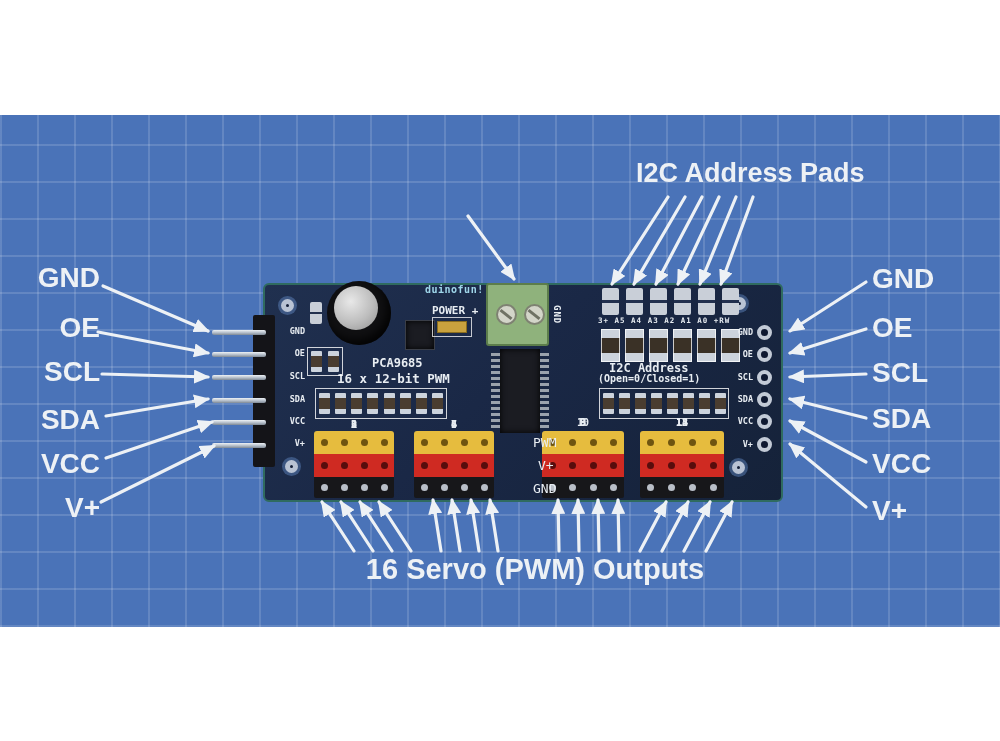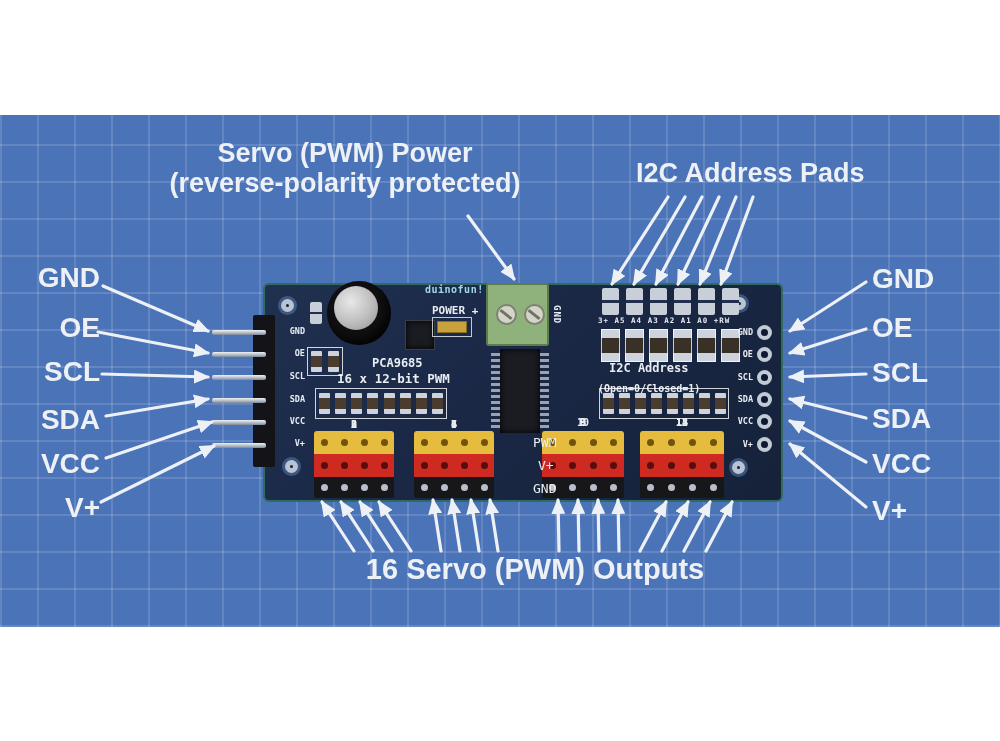--- a/index.html
+++ b/index.html
@@ -113,21 +113,21 @@
       <div class="jpad" style="left:433px;top:3px;"></div>
       <div class="jpad" style="left:457px;top:3px;"></div>
       <div class="silk" style="left:333px;top:31px;font-size:7.5px;letter-spacing:1px;">3+ A5 A4 A3 A2 A1 A0 +RW</div>
       <div class="apad" style="left:336px;top:44px;"></div>
       <div class="apad" style="left:360px;top:44px;"></div>
       <div class="apad" style="left:384px;top:44px;"></div>
       <div class="apad" style="left:408px;top:44px;"></div>
       <div class="apad" style="left:432px;top:44px;"></div>
       <div class="apad" style="left:456px;top:44px;"></div>
       <div class="silk" style="left:344px;top:76px;font-size:12px;">I2C Address</div>
-      <div class="silk" style="left:333px;top:98px;font-size:10px;">(Open=0/Closed=1)</div>
+      <div class="silk" style="left:333px;top:88px;font-size:10px;">(Open=0/Closed=1)</div>
 
       <div class="smdrow" style="left:50px;top:103px;width:132px;height:31px;">
           <span class="cell"></span>
           <span class="cell"></span>
           <span class="cell"></span>
           <span class="cell"></span>
           <span class="cell"></span>
           <span class="cell"></span>
           <span class="cell"></span>
           <span class="cell"></span>
@@ -274,24 +274,20 @@
             <span class="dot"></span>
             <span class="dot"></span>
           </div>
       </div>
 
       <div class="outlbl" style="left:240px;top:150px;">PWM</div>
       <div class="outlbl" style="left:245px;top:173px;">V+</div>
       <div class="outlbl" style="left:240px;top:196px;">GND</div>
     </div>
 
-    <div class="ann t-power">
-      <div>Servo (PWM) Power</div>
-      <div>(reverse-polarity protected)</div>
-    </div>
     <div class="ann t-i2c">I2C Address Pads</div>
     <div class="ann t-out">16 Servo (PWM) Outputs</div>
 
     <div class="pin-col left-col">
       <div style="right:0;top:147px;width:100px;">GND</div>
       <div style="right:0;top:197px;width:100px;">OE</div>
       <div style="right:0;top:241px;width:100px;">SCL</div>
       <div style="right:0;top:289px;width:100px;">SDA</div>
       <div style="right:0;top:333px;width:100px;">VCC</div>
       <div style="right:0;top:377px;width:100px;">V+</div>

